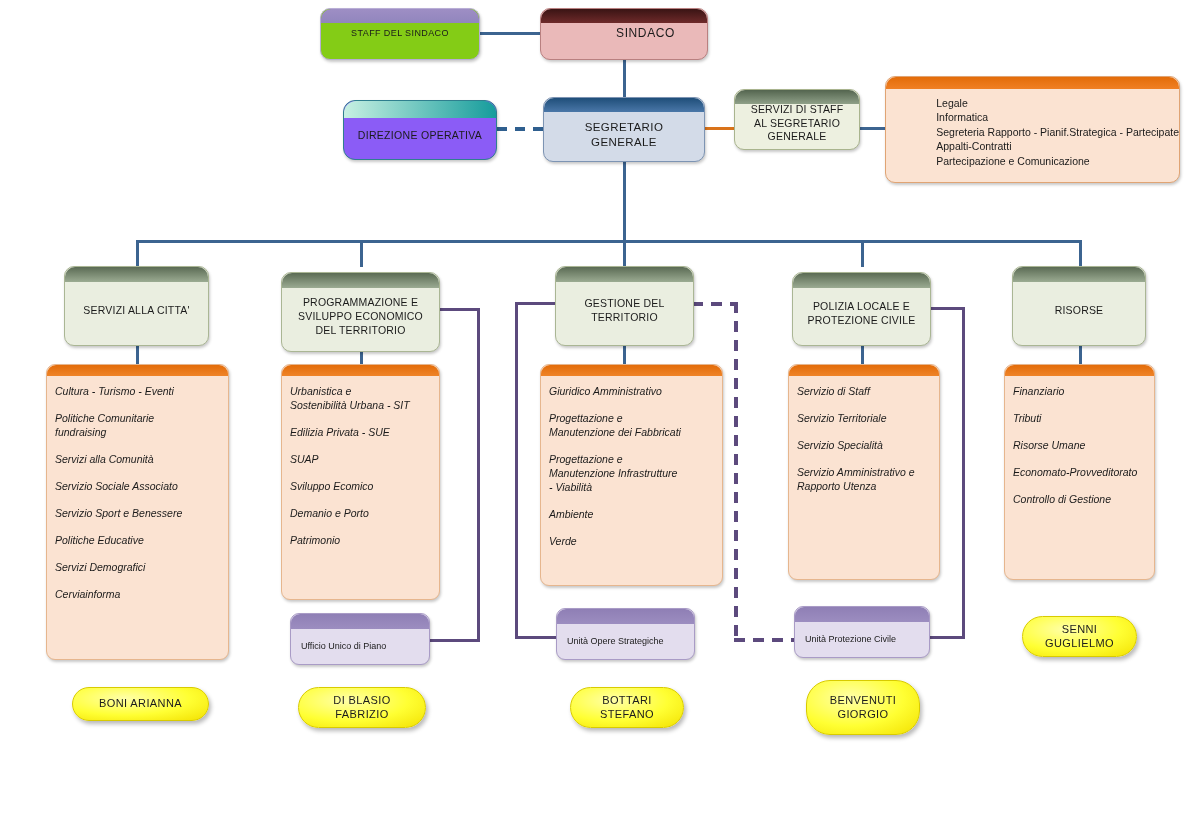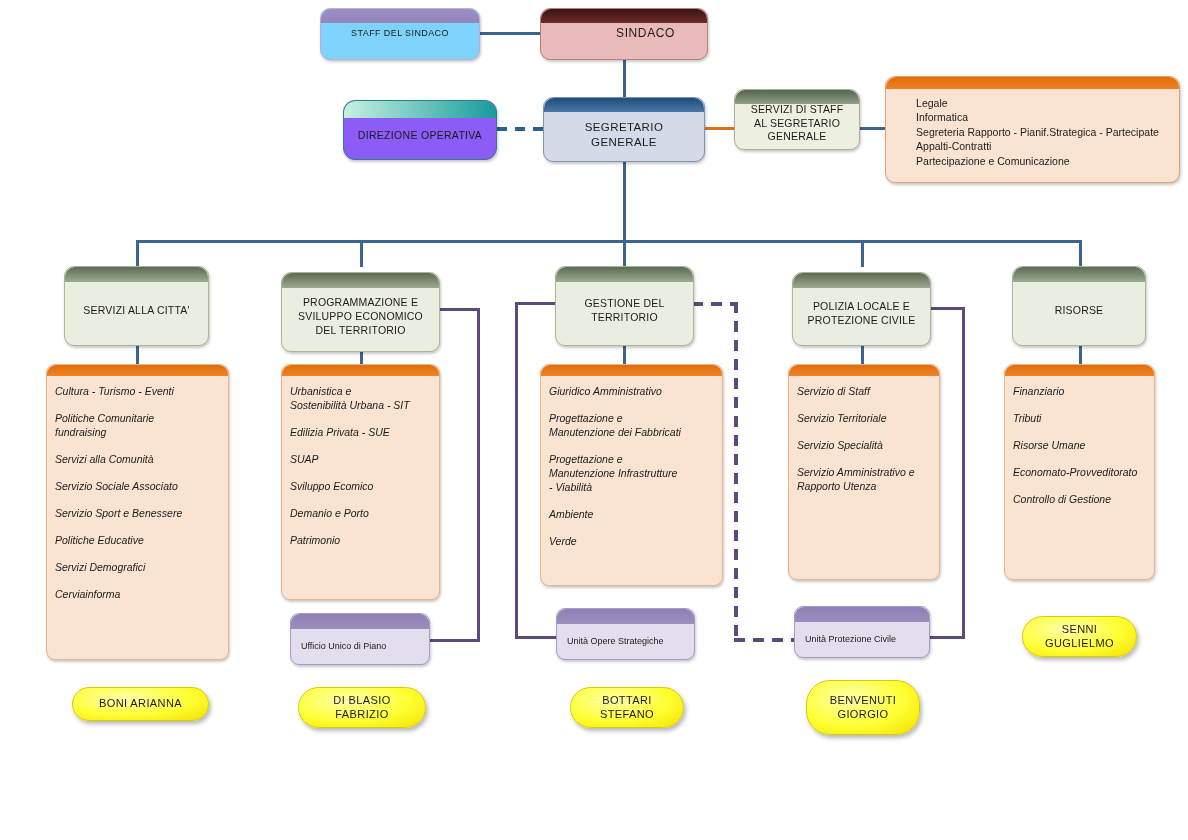--- a/index.html
+++ b/index.html
@@ -38,21 +38,21 @@
     position: relative;
     z-index: 2;
     padding: 0 8px;
     line-height: 1.28;
     color: #1b1b1b;
   }
 
   
   .n-staff-sindaco {
     left: 320px; top: 8px; width: 160px; height: 52px;
-    background: #7dd3fc;
+    background: #84cc16;
     border: 1px solid #b9aed6;
     box-shadow: 1px 2px 3px rgba(0,0,0,0.22);
   }
   .n-staff-sindaco .cap {
     background: linear-gradient(to bottom, #9e8ec4, #9186bd);
   }
   .n-staff-sindaco .lbl { font-size: 9px; letter-spacing: .4px; }
 
   .n-sindaco {
     left: 540px; top: 8px; width: 168px; height: 52px;
@@ -101,21 +101,21 @@
   .n-servizi-staff .cap {
     background: linear-gradient(to bottom, #54654f, #8fa088);
   }
   .n-servizi-staff .lbl { font-size: 10.5px; letter-spacing: .2px; padding-top: 8px; }
 
   .n-legale {
     left: 885px; top: 76px; width: 295px; height: 107px;
     background: #fbe3d2;
     border: 1px solid #e0a474;
     box-shadow: 1px 2px 3px rgba(0,0,0,0.22);
-    justify-content: center;
+    justify-content: flex-end;
     align-items: flex-start;
   }
   .n-legale .cap {
     height: 12px;
     background: linear-gradient(to bottom, #e36c09, #f08024);
   }
   .n-legale .lbl-list {
     position: relative; z-index: 2;
     padding: 19px 0 0 10px;
     text-align: left;

